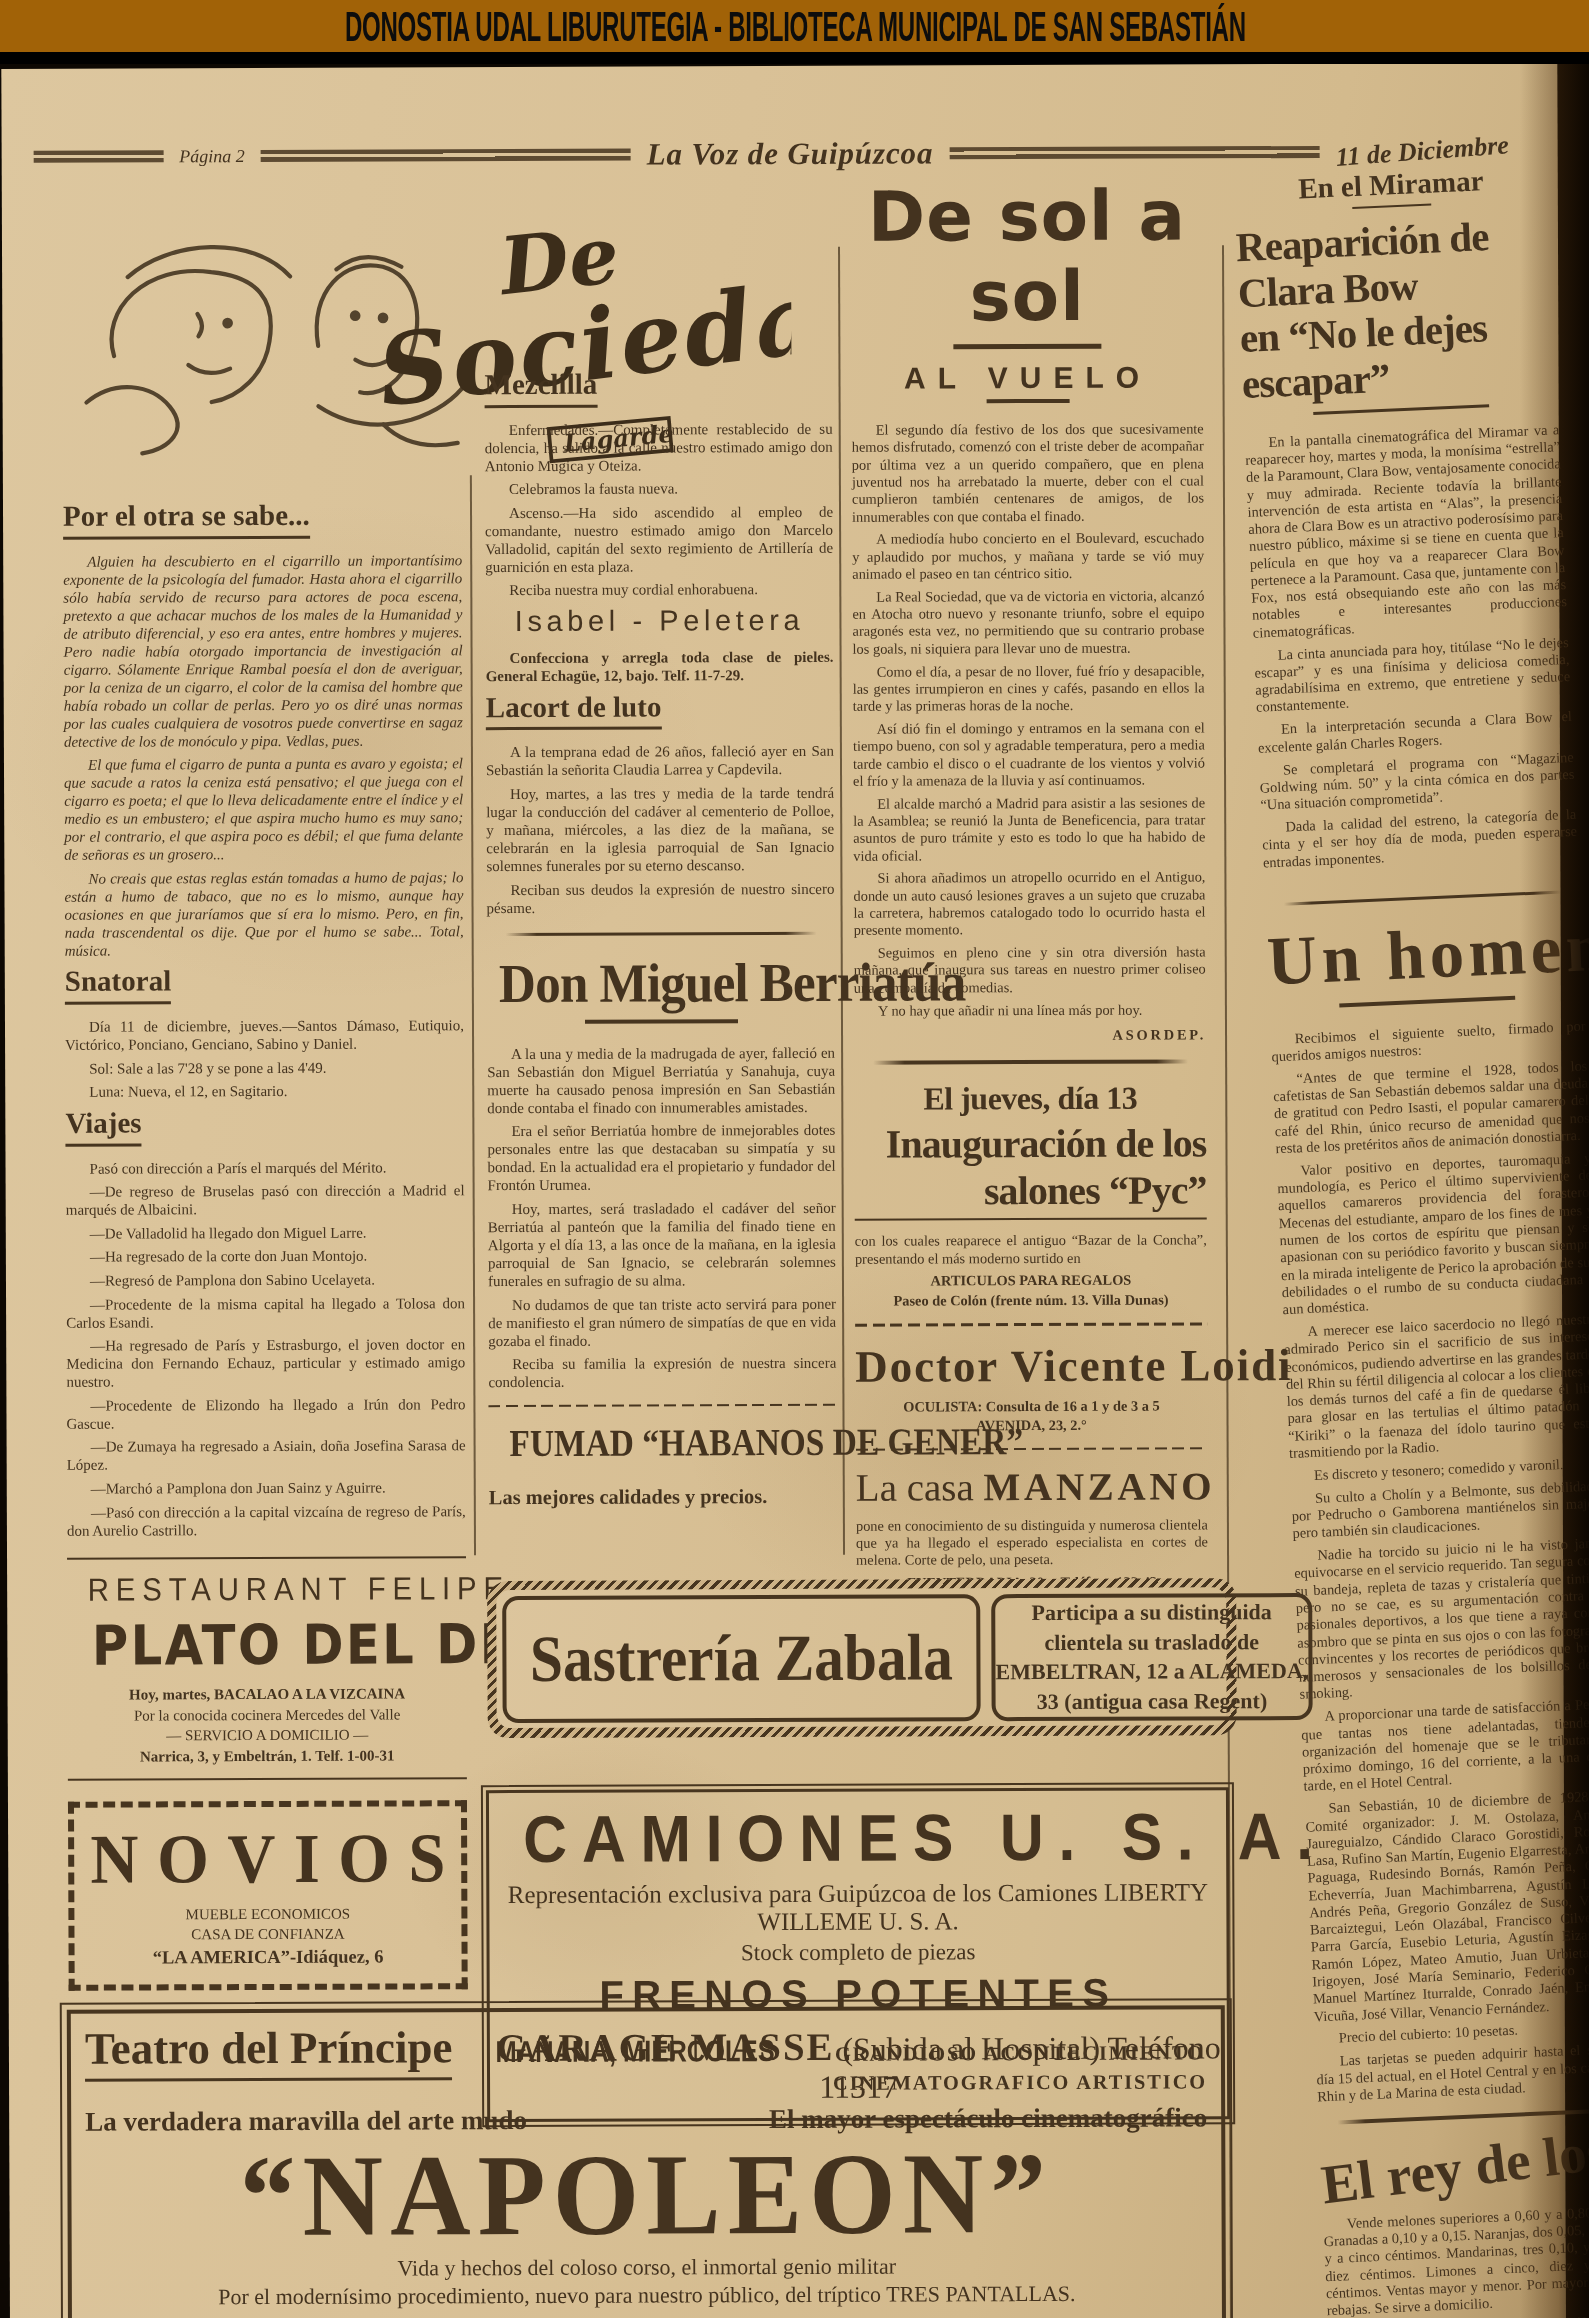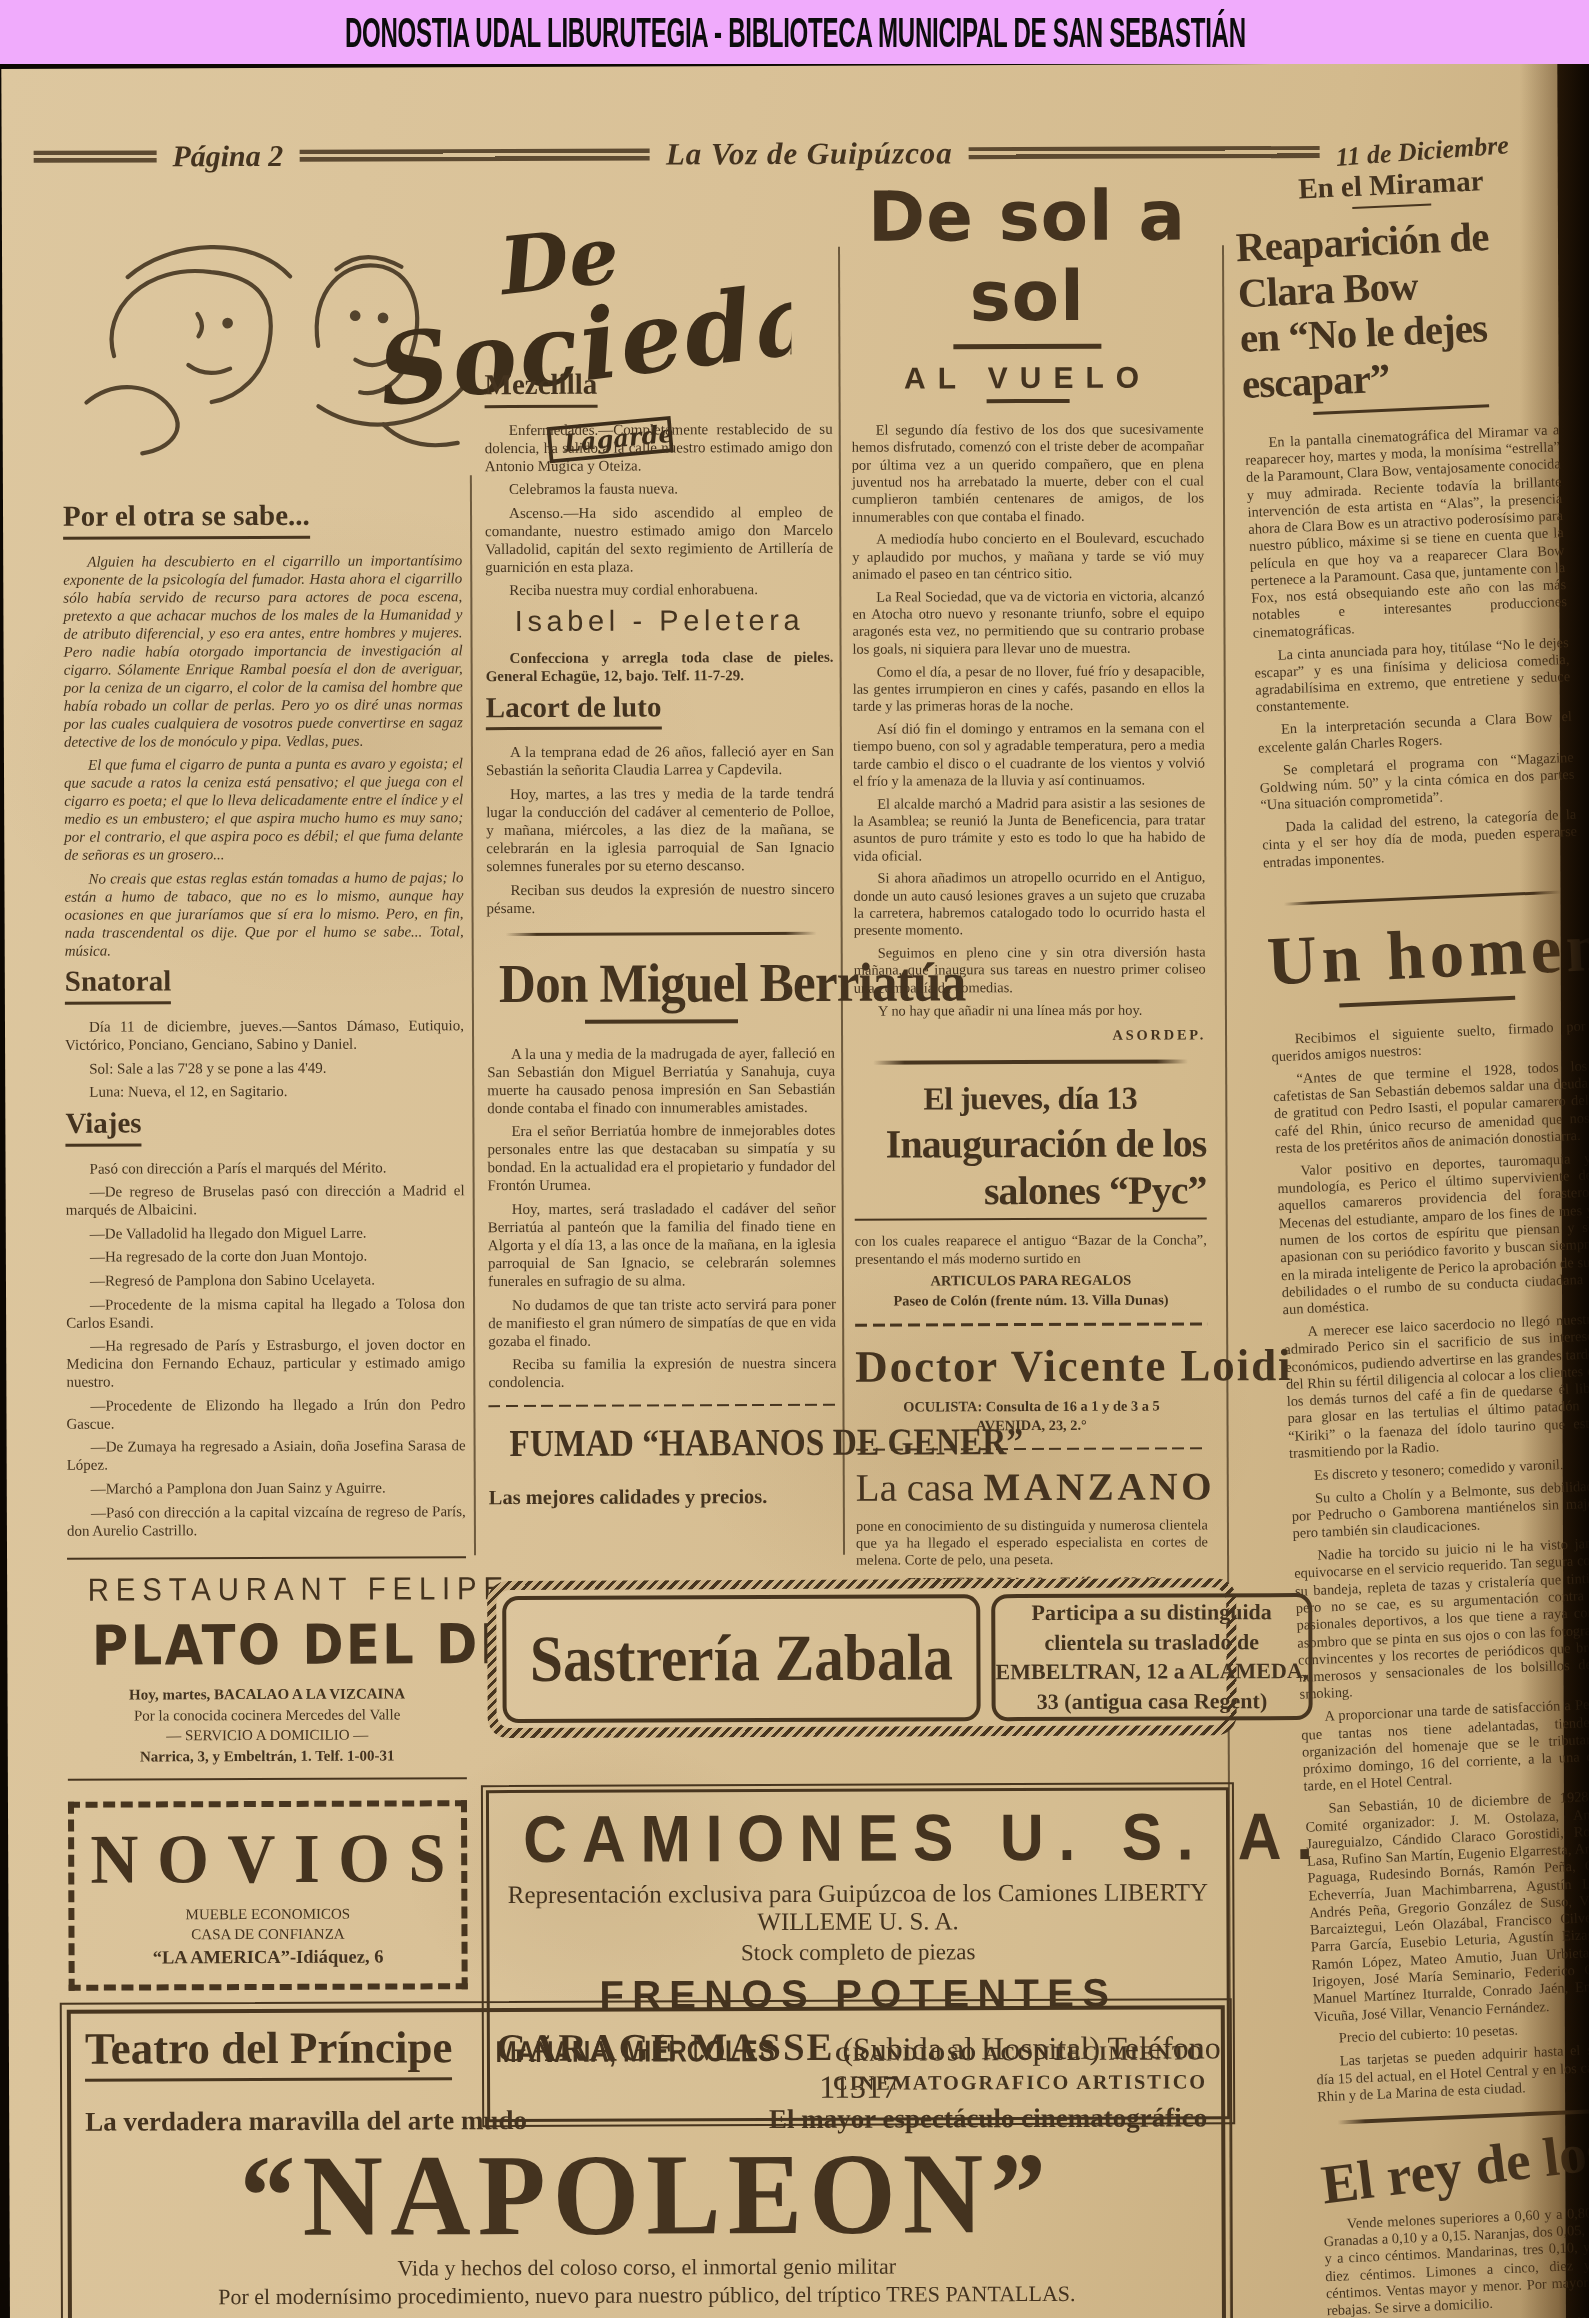--- a/index.html
+++ b/index.html
@@ -1,36 +1,36 @@
 <!DOCTYPE html>
 <html style="font-size:7.4px"><head>
 <meta charset="utf-8">
 <style>
   html,body{margin:0;padding:0;}
   body{width:1590px;height:2546px;position:relative;background:#000;
        font-family:"Liberation Serif",serif;color:#44331f;}
-  .banner{position:absolute;top:0;left:0;width:100%;height:64px;background:#f0abfc;
+  .banner{position:absolute;top:0;left:0;width:100%;height:52px;background:#a16207;
           display:flex;align-items:center;justify-content:center;overflow:hidden;}
   .banner-text{font-family:"Liberation Sans",sans-serif;font-weight:700;font-size:43px;
           color:#0d0d0d;white-space:nowrap;transform:scaleX(.56);letter-spacing:-0.5px;}
   .photo{position:absolute;top:64px;left:0;width:1590px;height:2482px;background:#0d0803;overflow:hidden;}
   .page{position:absolute;left:5.6px;top:1.9px;width:1556px;height:2443px;transform:rotate(-.22deg);
         background:
         radial-gradient(603px 417px at 22% 28%,rgba(122,86,38,.10),transparent 60%),
         radial-gradient(464px 325px at 62% 56%,rgba(122,86,38,.13),transparent 62%),
         radial-gradient(325px 232px at 38% 74%,rgba(110,75,30,.10),transparent 60%),
         linear-gradient(100deg,#ddc79f 0%,#d9c197 38%,#d3ba8d 68%,#c6ab7d 90%,#a98d60 100%);}
   .fold{position:absolute;top:0;right:0;width:70px;height:100%;
         background:linear-gradient(to right,rgba(0,0,0,0),rgba(70,42,12,.40) 55%,rgba(12,6,0,.88));}
 
   
   .masthead{position:absolute;top:70px;left:32px;width:1475px;display:flex;align-items:center;gap:16px;}
   .mbar{flex:1;height:12px;background:linear-gradient(to bottom,#47351f 0 4.2px,transparent 4.2px 7.4px,#47351f 7.4px 12px);opacity:.85;}
   .mbar.short{flex:.35;}
-  .mast-page{font-size:30px;font-weight:700;font-style:italic;white-space:nowrap;}
+  .mast-page{font-size:18px;font-weight:400;font-style:italic;white-space:nowrap;}
   .mast-title{font-size:31px;font-weight:700;font-style:italic;white-space:nowrap;letter-spacing:0.9px;}
   .mast-date{font-size:26px;font-weight:700;font-style:italic;white-space:nowrap;transform:rotate(-4deg);}
 
   
   .vrule{position:absolute;width:1.9px;background:rgba(74,56,32,.75);}
 
   
   .col{position:absolute;text-align:justify;}
   .para{margin:0 0 5.6px;text-indent:24px;line-height:1.2;}
   .sec-h{font-size:29px;font-weight:700;display:inline-block;border-bottom:3.2px solid #47351f;

